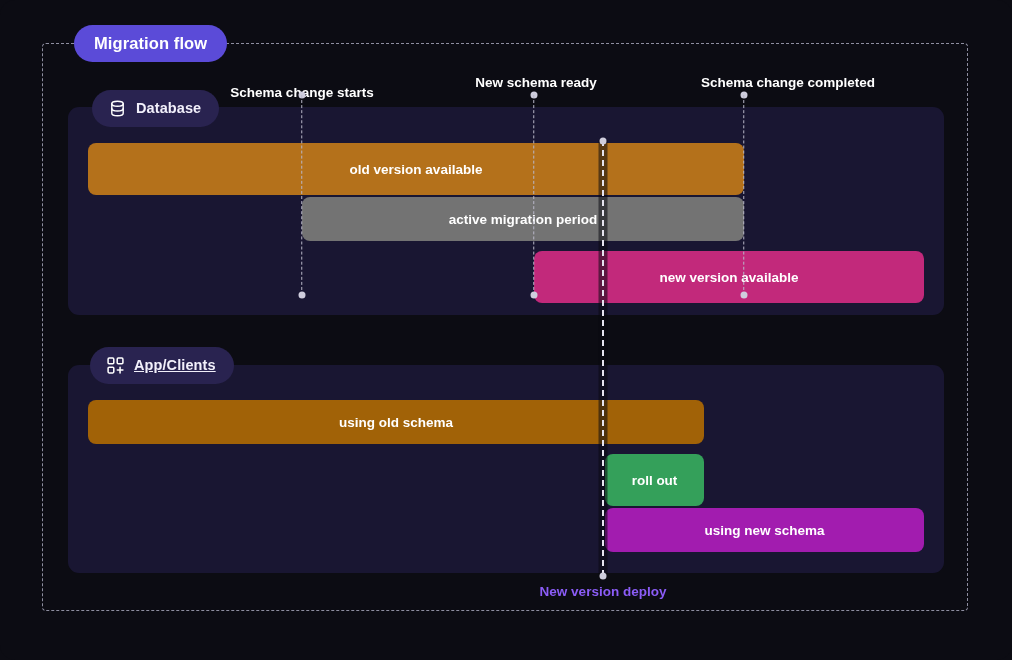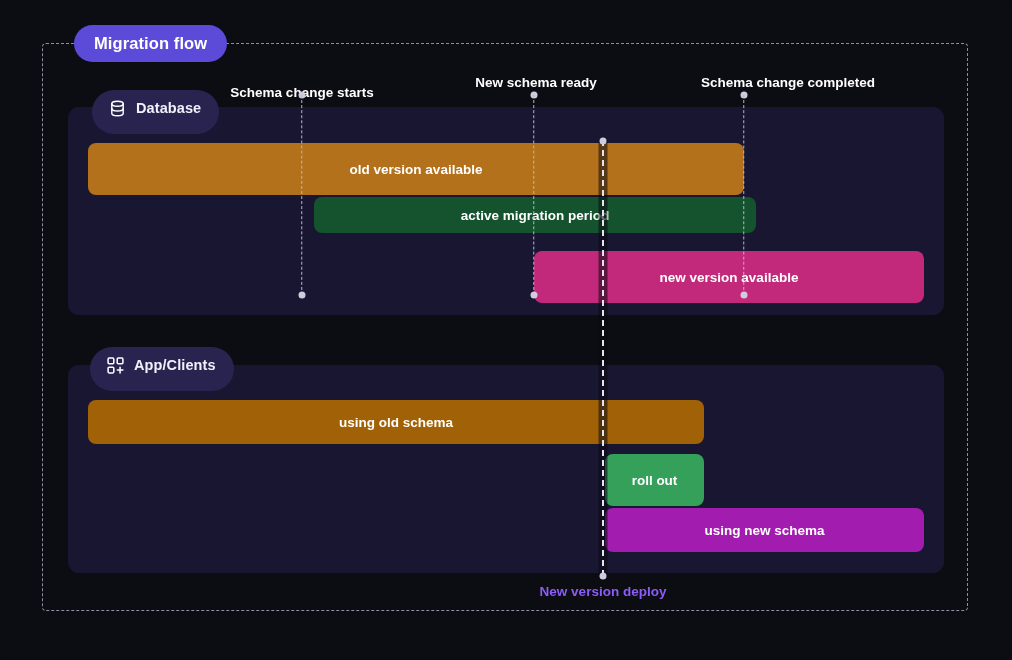--- a/index.html
+++ b/index.html
@@ -52,27 +52,27 @@
     left: 74px;
     top: 25px;
     height: 37px;
     padding: 0 20px;
     background: #5b4bd8;
     font-size: 16.5px;
     color: #ffffff;
   }
   .pill-lane {
     height: 36px;
-    padding: 0 18px 8px 16px;
+    padding: 0 18px 1px 16px;
     background: #292350;
     font-size: 14.5px;
     color: #f2f0fb;
   }
   .pill-db   { left: 92px;  top: 90px; }
-  .pill-app  { left: 90px;  top: 347px; }
+  .pill-app  { left: 90px;  top: 347px; text-decoration: underline; }
 
   .pill-icon {
     display: flex;
     align-items: center;
     justify-content: center;
     width: 19px;
     height: 19px;
     flex: 0 0 auto;
   }
   .pill-icon svg { display: block; }
@@ -220,21 +220,21 @@
   <div class="deploy-band" style="left:603px; top:140px; height:436px;"></div>
   <div class="deploy-line" style="left:603px; top:140px; height:436px;"></div>
   <div class="marker-dot" style="left:603px; top:141px; z-index:26;"></div>
   <div class="marker-dot" style="left:603px; top:576px; z-index:26;"></div>
   <div class="deploy-label" style="left:603px; top:584px;">New version deploy</div>
 
   <div class="bar" style="left:88px;  top:143px; width:656px; height:52px; background:#b4711b;">
     <span>old version available</span>
   </div>
 
-  <div class="bar" style="left:314px; top:197px; width:442px; height:36px; background:#14532d;">
+  <div class="bar" style="left:302px; top:197px; width:442px; height:44px; background:#737373;">
     <span>active migration period</span>
   </div>
 
   <div class="bar" style="left:534px; top:251px; width:390px; height:52px; background:#c2297b;">
     <span>new version available</span>
   </div>
 
   <div class="bar" style="left:88px;  top:400px; width:616px; height:44px; background:#a16207;">
     <span>using old schema</span>
   </div>

